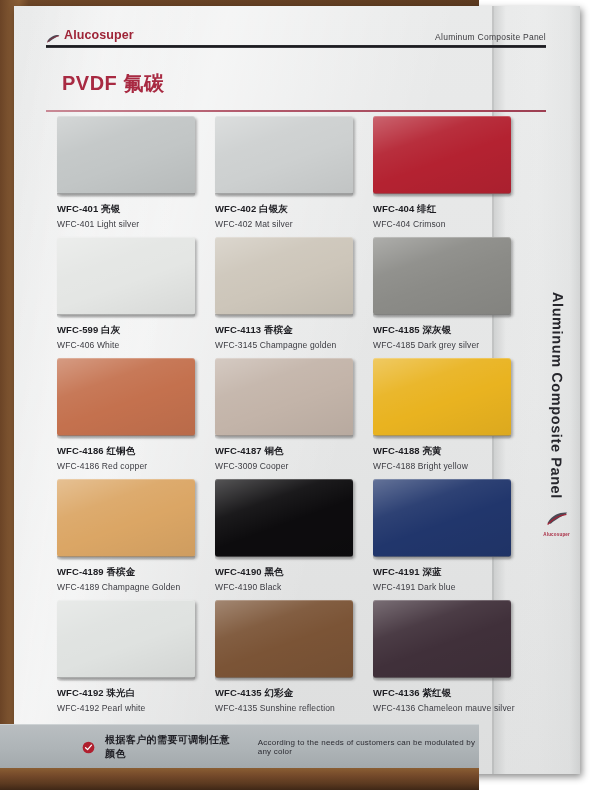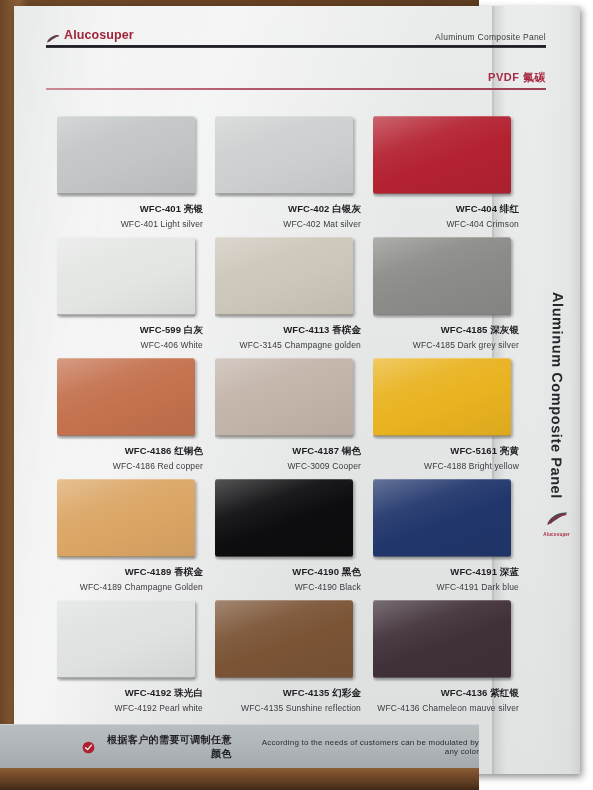--- a/index.html
+++ b/index.html
@@ -11,21 +11,20 @@
     font-family: "Liberation Sans", "DejaVu Sans", sans-serif;
   }
 
   
   #scene {
     position: relative;
     width: 479px;
     height: 790px;
     background: linear-gradient(90deg,
         #6b4426 0%, #7d5430 2%, #8a5e36 4%, #6e4728 6%, #5d3b20 100%);
-    text-align: right;
   }
   #scene::after {
     
     content: "";
     position: absolute;
     left: 0; right: 0; bottom: 0;
     height: 22px;
     background: linear-gradient(180deg,
         #8a5e33 0%, #74492a 35%, #5c3a20 70%, #3f2716 100%);
     z-index: 5;
@@ -123,26 +122,26 @@
   }
 
   
   #section {
     position: absolute;
     left: 32px; top: 64px;
     width: 500px;
     z-index: 6;
   }
   #section-title {
-    font-size: 11px;
+    font-size: 20px;
     font-weight: bold;
     color: #a82a42;
     letter-spacing: 0.5px;
     padding-left: 16px;
-    padding-bottom: 3px;
+    padding-bottom: 13px;
   }
   #section-rule {
     height: 1.5px;
     background: linear-gradient(90deg, #c98a96 0%, #b35a6c 40%, #9e3f52 100%);
   }
 
   
   #grid {
     position: absolute;
     left: 43px; top: 110px;
@@ -329,21 +328,21 @@
           <div class="label-cn">WFC-4186 红铜色</div>
           <div class="label-en">WFC-4186 Red copper</div>
         </div>
         <div class="cell">
           <div class="swatch" style="background: rgb(195, 180, 169);"></div>
           <div class="label-cn">WFC-4187 铜色</div>
           <div class="label-en">WFC-3009 Cooper</div>
         </div>
         <div class="cell">
           <div class="swatch" style="background: rgb(233, 179, 32);"></div>
-          <div class="label-cn">WFC-5161 亮黄</div>
+          <div class="label-cn">WFC-4188 亮黄</div>
           <div class="label-en">WFC-4188 Bright yellow</div>
         </div>
         <div class="cell">
           <div class="swatch" style="background: rgb(219, 166, 101);"></div>
           <div class="label-cn">WFC-4189 香槟金</div>
           <div class="label-en">WFC-4189 Champagne Golden</div>
         </div>
         <div class="cell">
           <div class="swatch" style="background: rgb(13, 12, 14);"></div>
           <div class="label-cn">WFC-4190 黑色</div>

